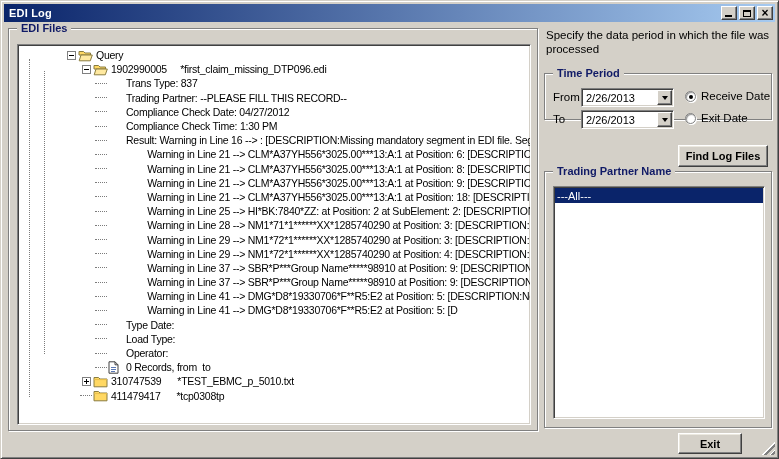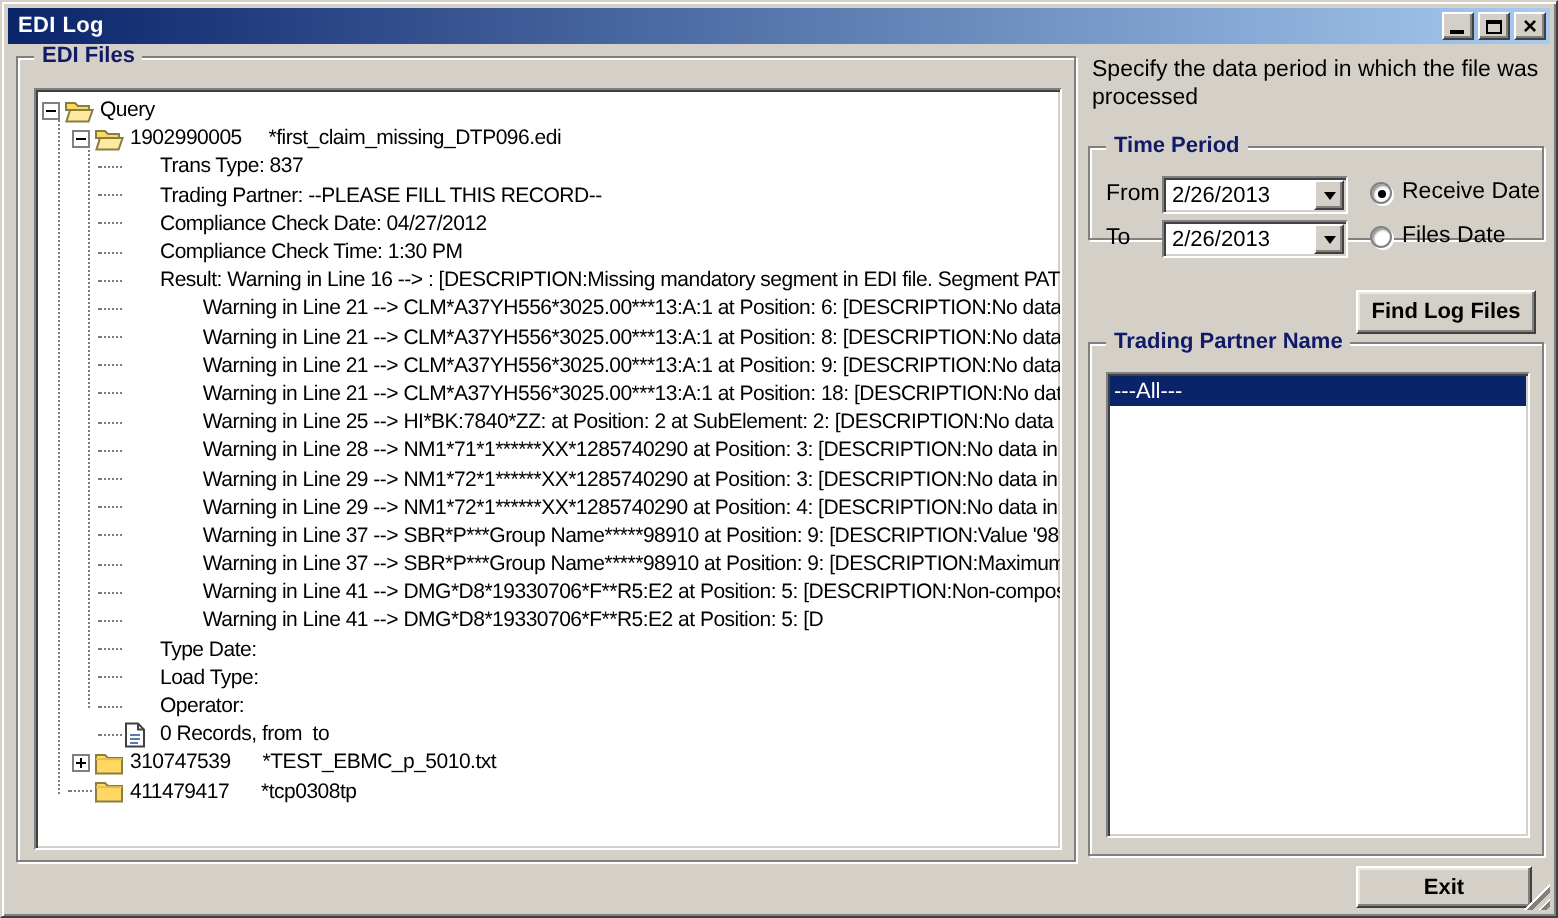--- a/index.html
+++ b/index.html
@@ -45,21 +45,21 @@
     border:1px solid;border-color:#808080 #ffffff #ffffff #808080;
     box-shadow:inset 1px 1px 0 #404040, inset -1px -1px 0 #d4d0c8;
   }
   
   .tree{
     position:absolute;left:8px;top:15px;width:514px;height:381px;
     overflow:hidden;padding-top:3px;
   }
   .tree-row{
     display:flex;align-items:center;height:14.2px;white-space:pre;
-    font-size:10.5px;letter-spacing:-0.25px;color:#000;position:relative;z-index:2;
+    font-size:10.5px;letter-spacing:-0.25px;color:#000;position:relative;z-index:2;padding-left:46px;
   }
   .slot-indent{flex:none;height:100%;}
   .slot-exp{flex:none;width:14px;height:100%;display:flex;align-items:center;justify-content:center;}
   .slot-icon{flex:none;width:16px;height:100%;display:flex;align-items:center;justify-content:flex-start;}
   .tree-label{margin-left:2px;white-space:pre;}
   .dash{width:12px;height:0;border-top:1px dotted #7b7b7b;}
   .expander{
     width:9px;height:9px;background:#ffffff;border:1px solid #808080;position:relative;flex:none;
   }
   .expander .h{position:absolute;left:1px;top:3px;width:5px;height:1px;background:#000;}
@@ -206,29 +206,29 @@
 
     <span class="field-label" style="position:absolute;left:8px;top:39px;">To</span>
     <div class="combo" style="left:36px;top:36px;width:93px;">
       <span class="combo-value">2/26/2013</span>
       <span class="combo-btn">
           <span class="arrow-down"></span>
         </span>
     </div>
     <div class="radio-row" style="left:140px;top:38px;">
       <span class="radio" id="radio-load"></span>
-      <span class="radio-label">Files Date</span>
+      <span class="radio-label">Exit Date</span>
     </div>
   </div>
 
   <div class="btn" style="left:677px;top:144px;width:90px;height:22px;">Find Log Files</div>
 
   <div class="groupbox" style="left:543px;top:170px;width:228px;height:257px;">
     <span class="group-title">Trading Partner Name</span>
     <div class="listbox sunken" id="partner-list">
         <div class="list-item selected">---All---</div>
       </div>
   </div>
 
-  <div class="btn" style="left:677px;top:432px;width:88px;height:21px;">Exit</div>
+  <div class="btn" style="left:677px;top:432px;width:64px;height:21px;">Exit</div>
 
   <div class="resize-grip"></div>
 </div>
 
 </body></html>

